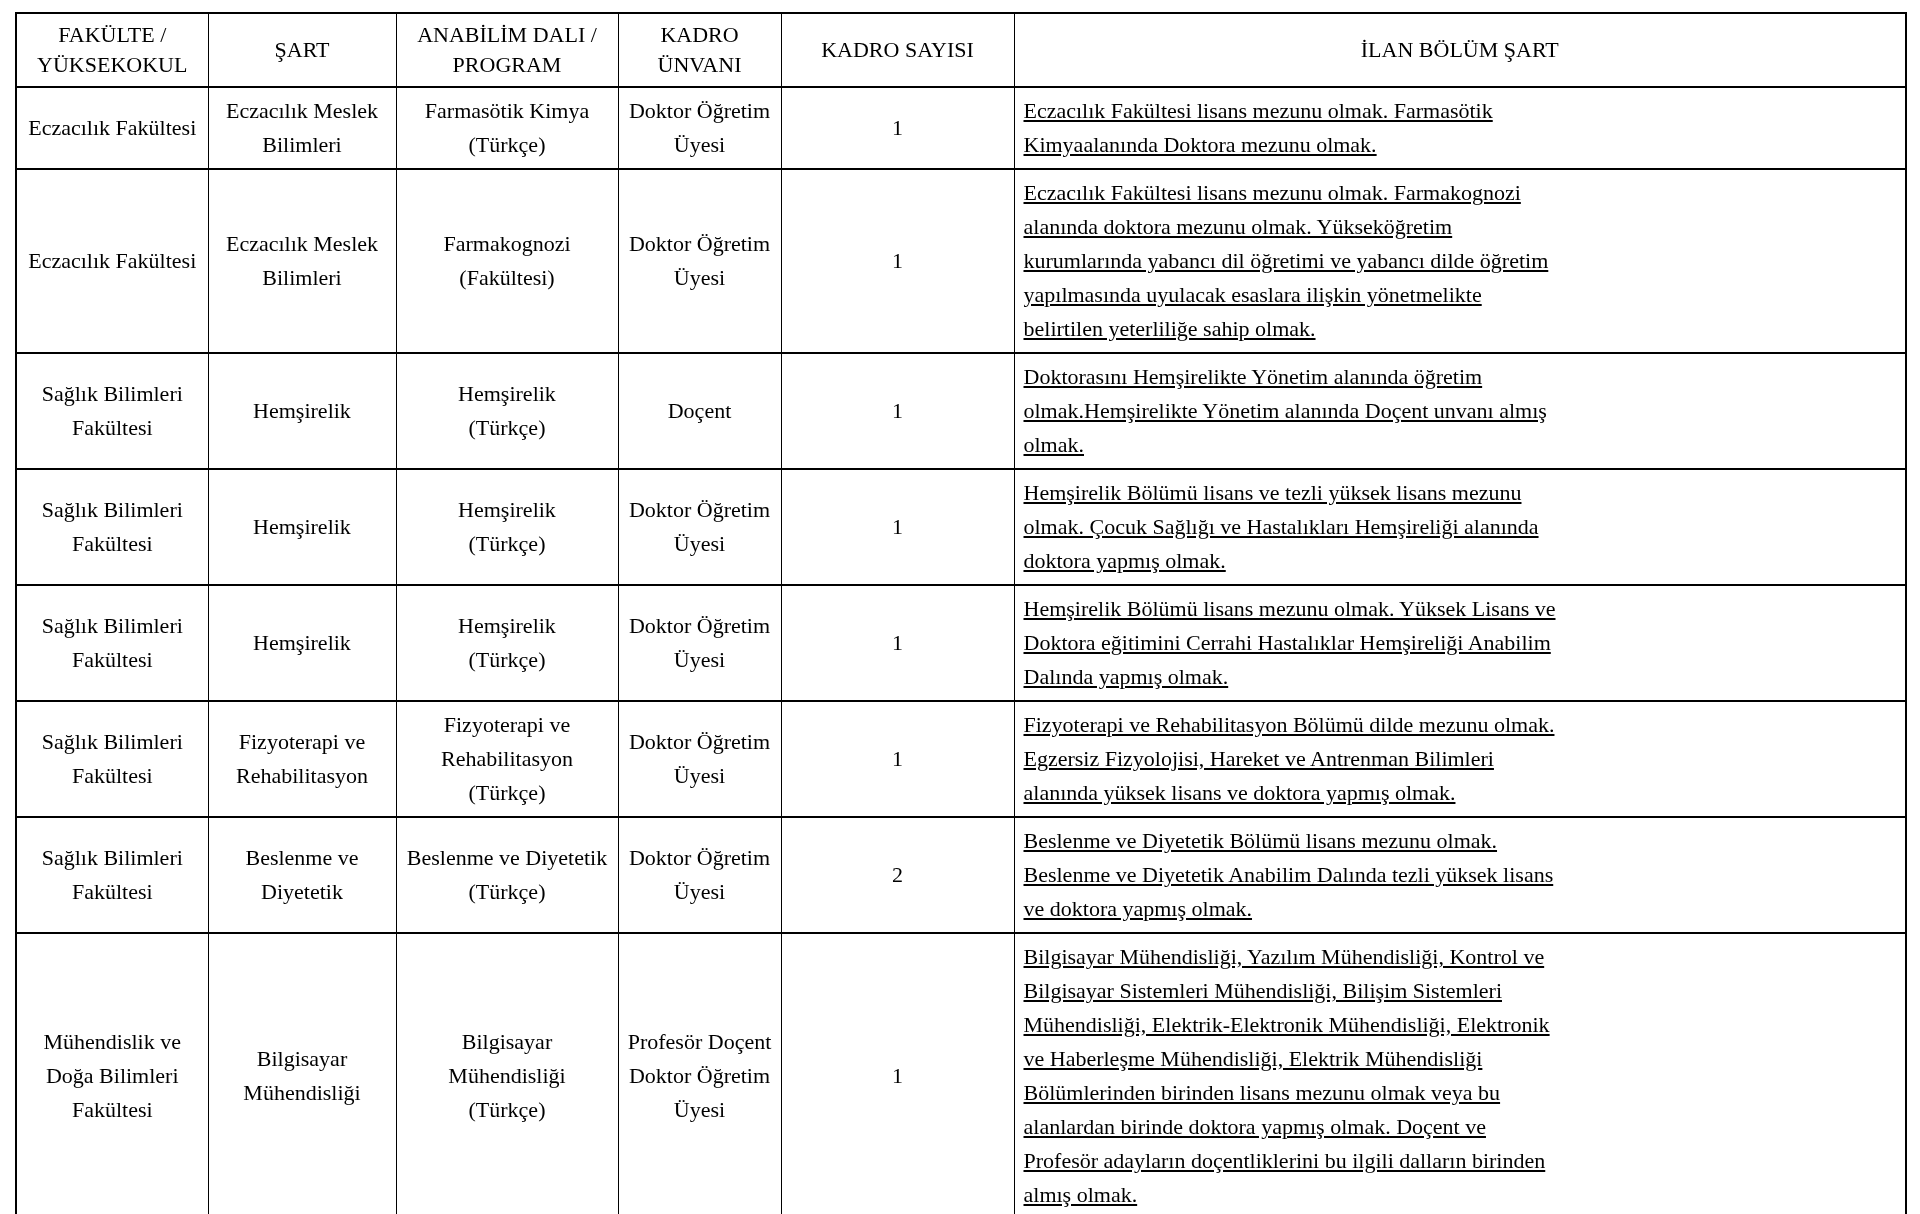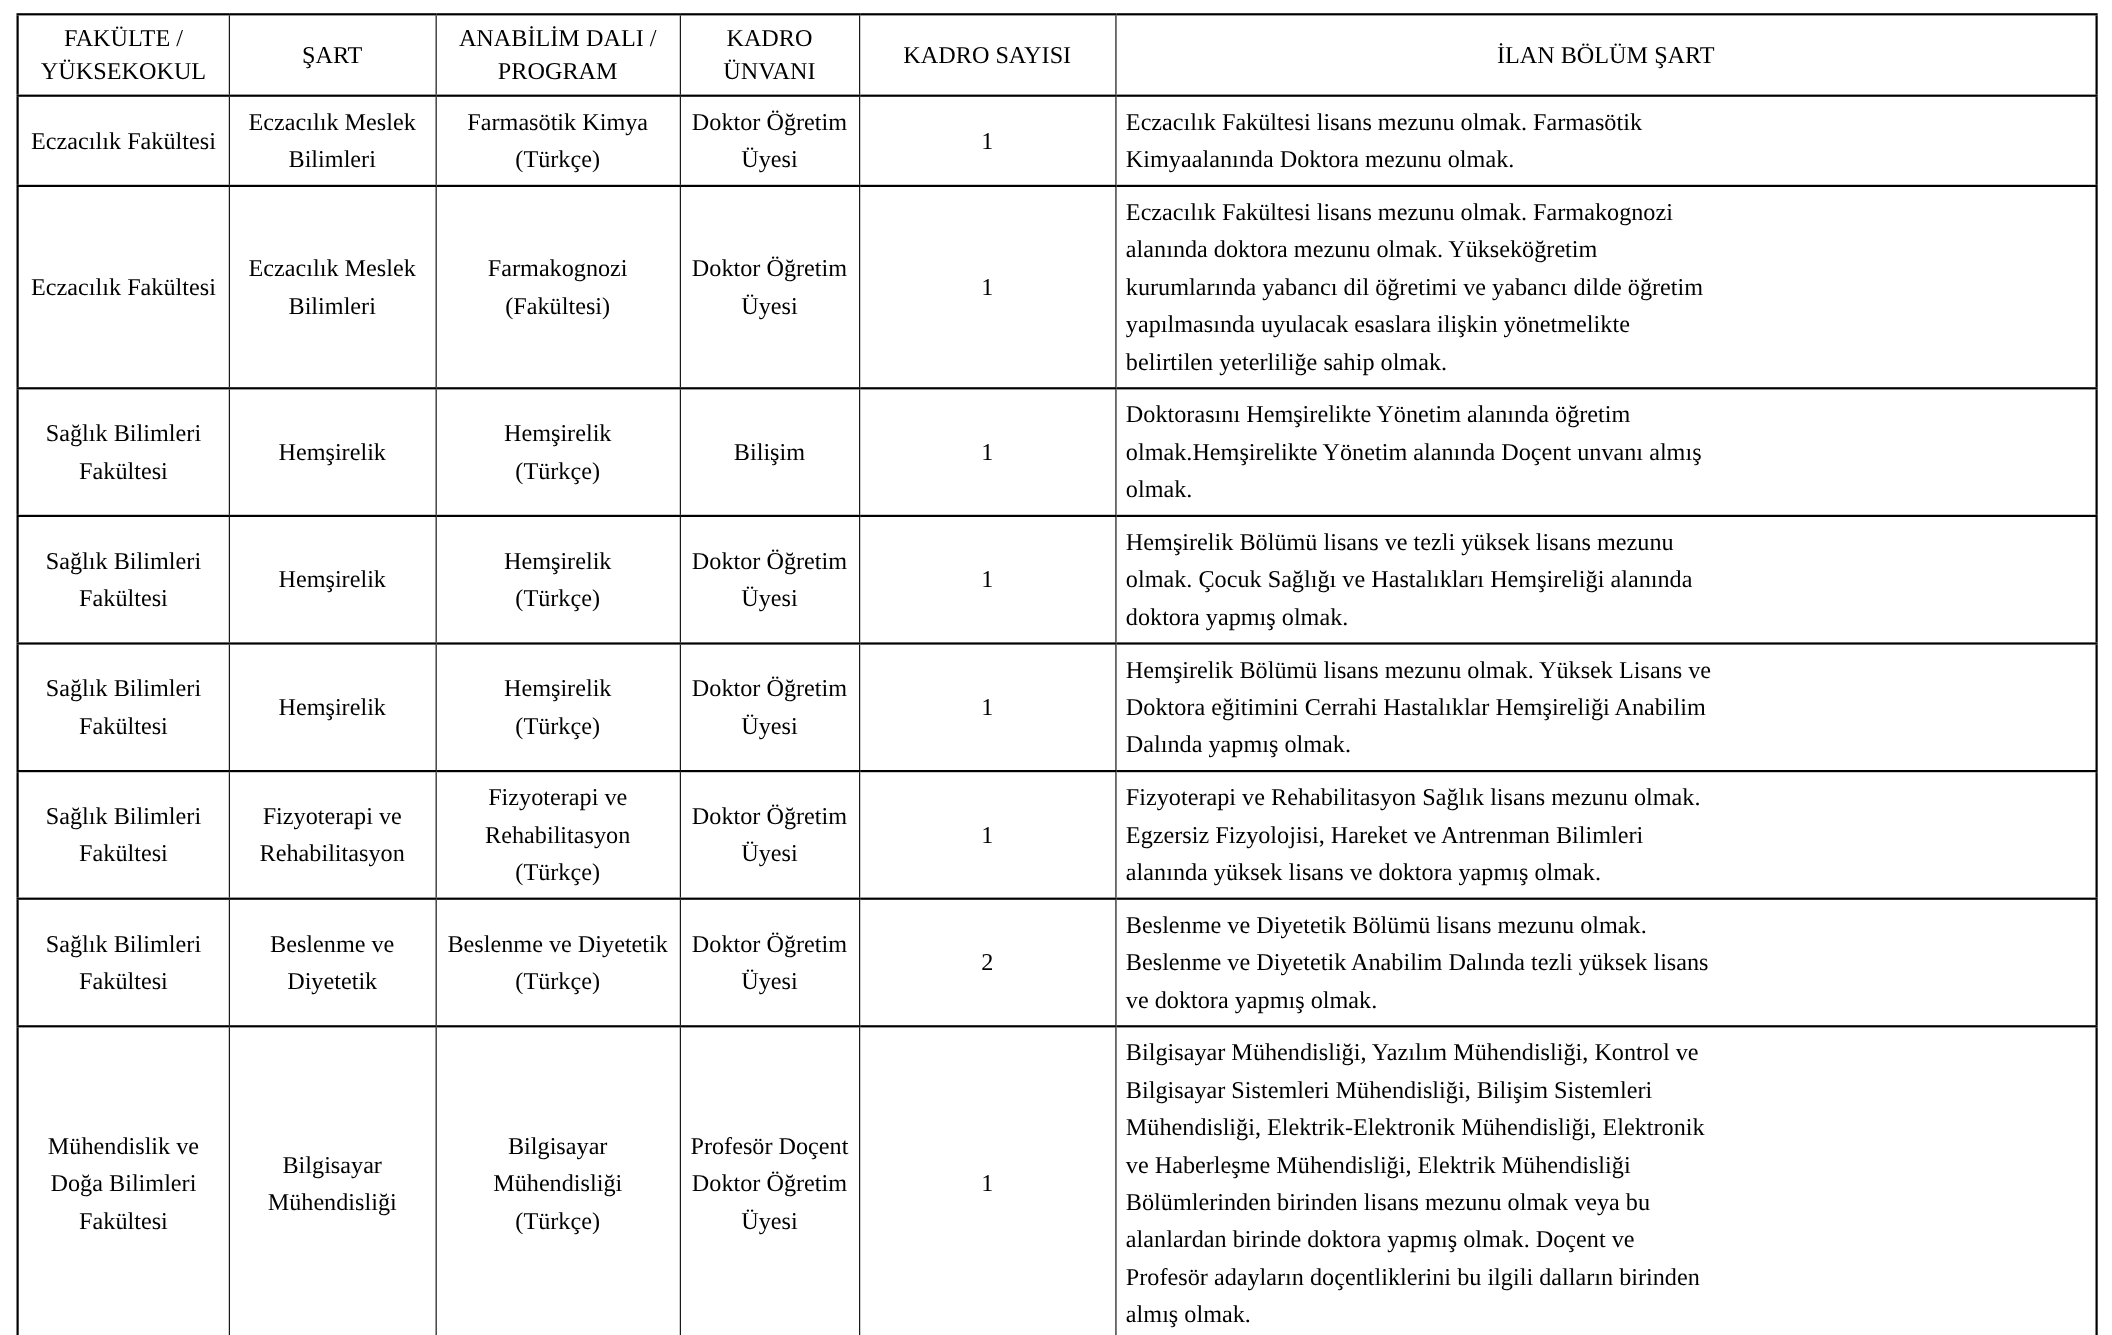--- a/index.html
+++ b/index.html
@@ -41,20 +41,21 @@
     height: 61px;
     line-height: 30px;
   }
   td.c-center {
     text-align: center;
   }
   td.c-sart {
     text-align: left;
     padding-left: 9px;
     padding-right: 6px;
+    text-decoration: underline;
   }
 </style>
 </head>
 <body>
 
 <div class="page">
   <table class="vacancies">
     <colgroup>
       <col style="width:192px">
       <col style="width:188px">
@@ -105,21 +106,21 @@
 yapılmasında uyulacak esaslara ilişkin yönetmelikte
 belirtilen yeterliliğe sahip olmak.</td>
   </tr>
 
   <tr>
     <td class="c-center">Sağlık Bilimleri
 Fakültesi</td>
     <td class="c-center">Hemşirelik</td>
     <td class="c-center">Hemşirelik
 (Türkçe)</td>
-    <td class="c-center">Bilişim</td>
+    <td class="c-center">Doçent</td>
     <td class="c-center">1</td>
     <td class="c-sart">Doktorasını Hemşirelikte Yönetim alanında öğretim
 olmak.Hemşirelikte Yönetim alanında Doçent unvanı almış
 olmak.</td>
   </tr>
 
   <tr>
     <td class="c-center">Sağlık Bilimleri
 Fakültesi</td>
     <td class="c-center">Hemşirelik</td>
@@ -151,21 +152,21 @@
     <td class="c-center">Sağlık Bilimleri
 Fakültesi</td>
     <td class="c-center">Fizyoterapi ve
 Rehabilitasyon</td>
     <td class="c-center">Fizyoterapi ve
 Rehabilitasyon
 (Türkçe)</td>
     <td class="c-center">Doktor Öğretim
 Üyesi</td>
     <td class="c-center">1</td>
-    <td class="c-sart">Fizyoterapi ve Rehabilitasyon Sağlık lisans mezunu olmak.
+    <td class="c-sart">Fizyoterapi ve Rehabilitasyon Bölümü dilde mezunu olmak.
 Egzersiz Fizyolojisi, Hareket ve Antrenman Bilimleri
 alanında yüksek lisans ve doktora yapmış olmak.</td>
   </tr>
 
   <tr>
     <td class="c-center">Sağlık Bilimleri
 Fakültesi</td>
     <td class="c-center">Beslenme ve
 Diyetetik</td>
     <td class="c-center">Beslenme ve Diyetetik

